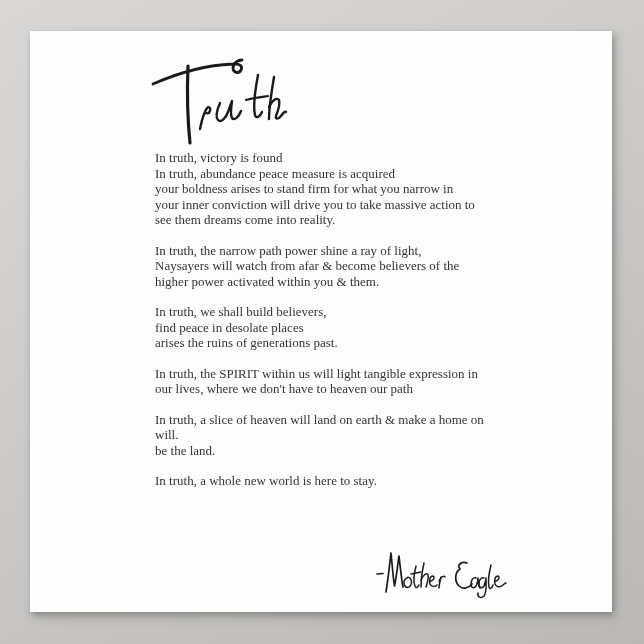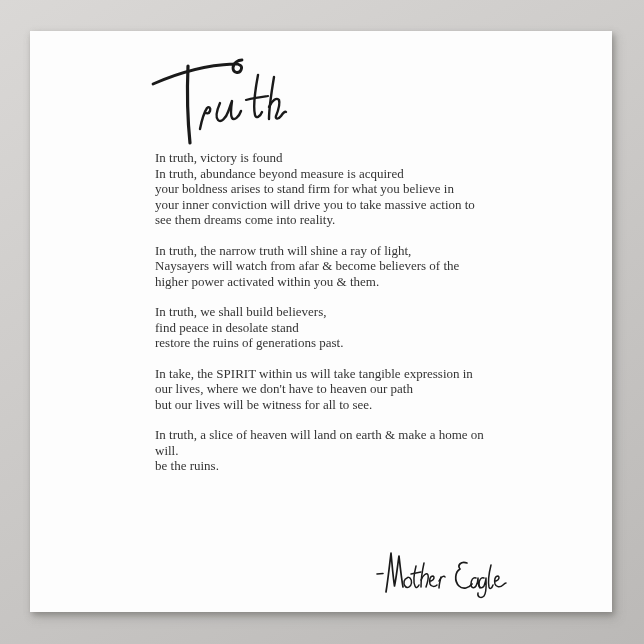--- a/index.html
+++ b/index.html
@@ -88,44 +88,46 @@
         <path class="stroke" stroke-width="2.2" d="M 96,45 C 103,43 111,42 118,41"></path>
 
         <path class="stroke" stroke-width="2.4" d="M 124,22 C 121,40 119,56 119,64"></path>
         <path class="stroke" stroke-width="2.4" d="M 119,52 C 122,45 127,42 129,45 C 130,48 128,56 126,61 C 125,64 128,65 131,61 C 133,58 135,56 136,57"></path>
       </svg>
     </div>
 
     <div class="poem">
       <div class="stanza">
         <div class="poem-line">In truth, victory is found</div>
-        <div class="poem-line">In truth, abundance beyond measure is acquired</div>
-        <div class="poem-line">your boldness arises to stand firm for what you believe in</div>
+        <div class="poem-line">In truth, abundance peace measure is acquired</div>
+        <div class="poem-line">your boldness arises to stand firm for what you narrow in</div>
         <div class="poem-line">your inner conviction will drive you to take massive action to</div>
         <div class="poem-line">see them dreams come into reality.</div>
       </div>
       <div class="stanza">
-        <div class="poem-line">In truth, the narrow truth will shine a ray of light,</div>
+        <div class="poem-line">In truth, the narrow path power shine a ray of light,</div>
         <div class="poem-line">Naysayers will watch from afar &amp; become believers of the</div>
         <div class="poem-line">higher power activated within you &amp; them.</div>
       </div>
       <div class="stanza">
         <div class="poem-line">In truth, we shall build believers,</div>
-        <div class="poem-line">find peace in desolate stand</div>
-        <div class="poem-line">restore the ruins of generations past.</div>
+        <div class="poem-line">find peace in desolate places</div>
+        <div class="poem-line">arises the ruins of generations past.</div>
       </div>
       <div class="stanza">
-        <div class="poem-line">In take, the SPIRIT within us will take tangible expression in</div>
+        <div class="poem-line">In truth, the SPIRIT within us will light tangible expression in</div>
         <div class="poem-line">our lives, where we don't have to heaven our path</div>
-        <div class="poem-line">but our lives will be witness for all to see.</div>
       </div>
       <div class="stanza">
         <div class="poem-line">In truth, a slice of heaven will land on earth &amp; make a home on</div>
         <div class="poem-line">will.</div>
-        <div class="poem-line">be the ruins.</div>
+        <div class="poem-line">be the land.</div>
+      </div>
+      <div class="stanza">
+        <div class="poem-line">In truth, a whole new world is here to stay.</div>
       </div>
     </div>
 
     <div class="signature-script">
       <span class="sr">- Mother Eagle</span>
       <svg role="img" width="140" height="56" viewBox="0 0 140 56" aria-label="- Mother Eagle">
 
         <path class="stroke" stroke-width="1.6" d="M 7,29 L 13,28.5"></path>
 
         <path class="stroke" stroke-width="1.7" d="M 16,47 C 18,35 20,16 21,8 C 22,18 23,32 24.5,41 C 26.5,32 28,17 29,11 C 30,20 31.5,34 33,42"></path>

